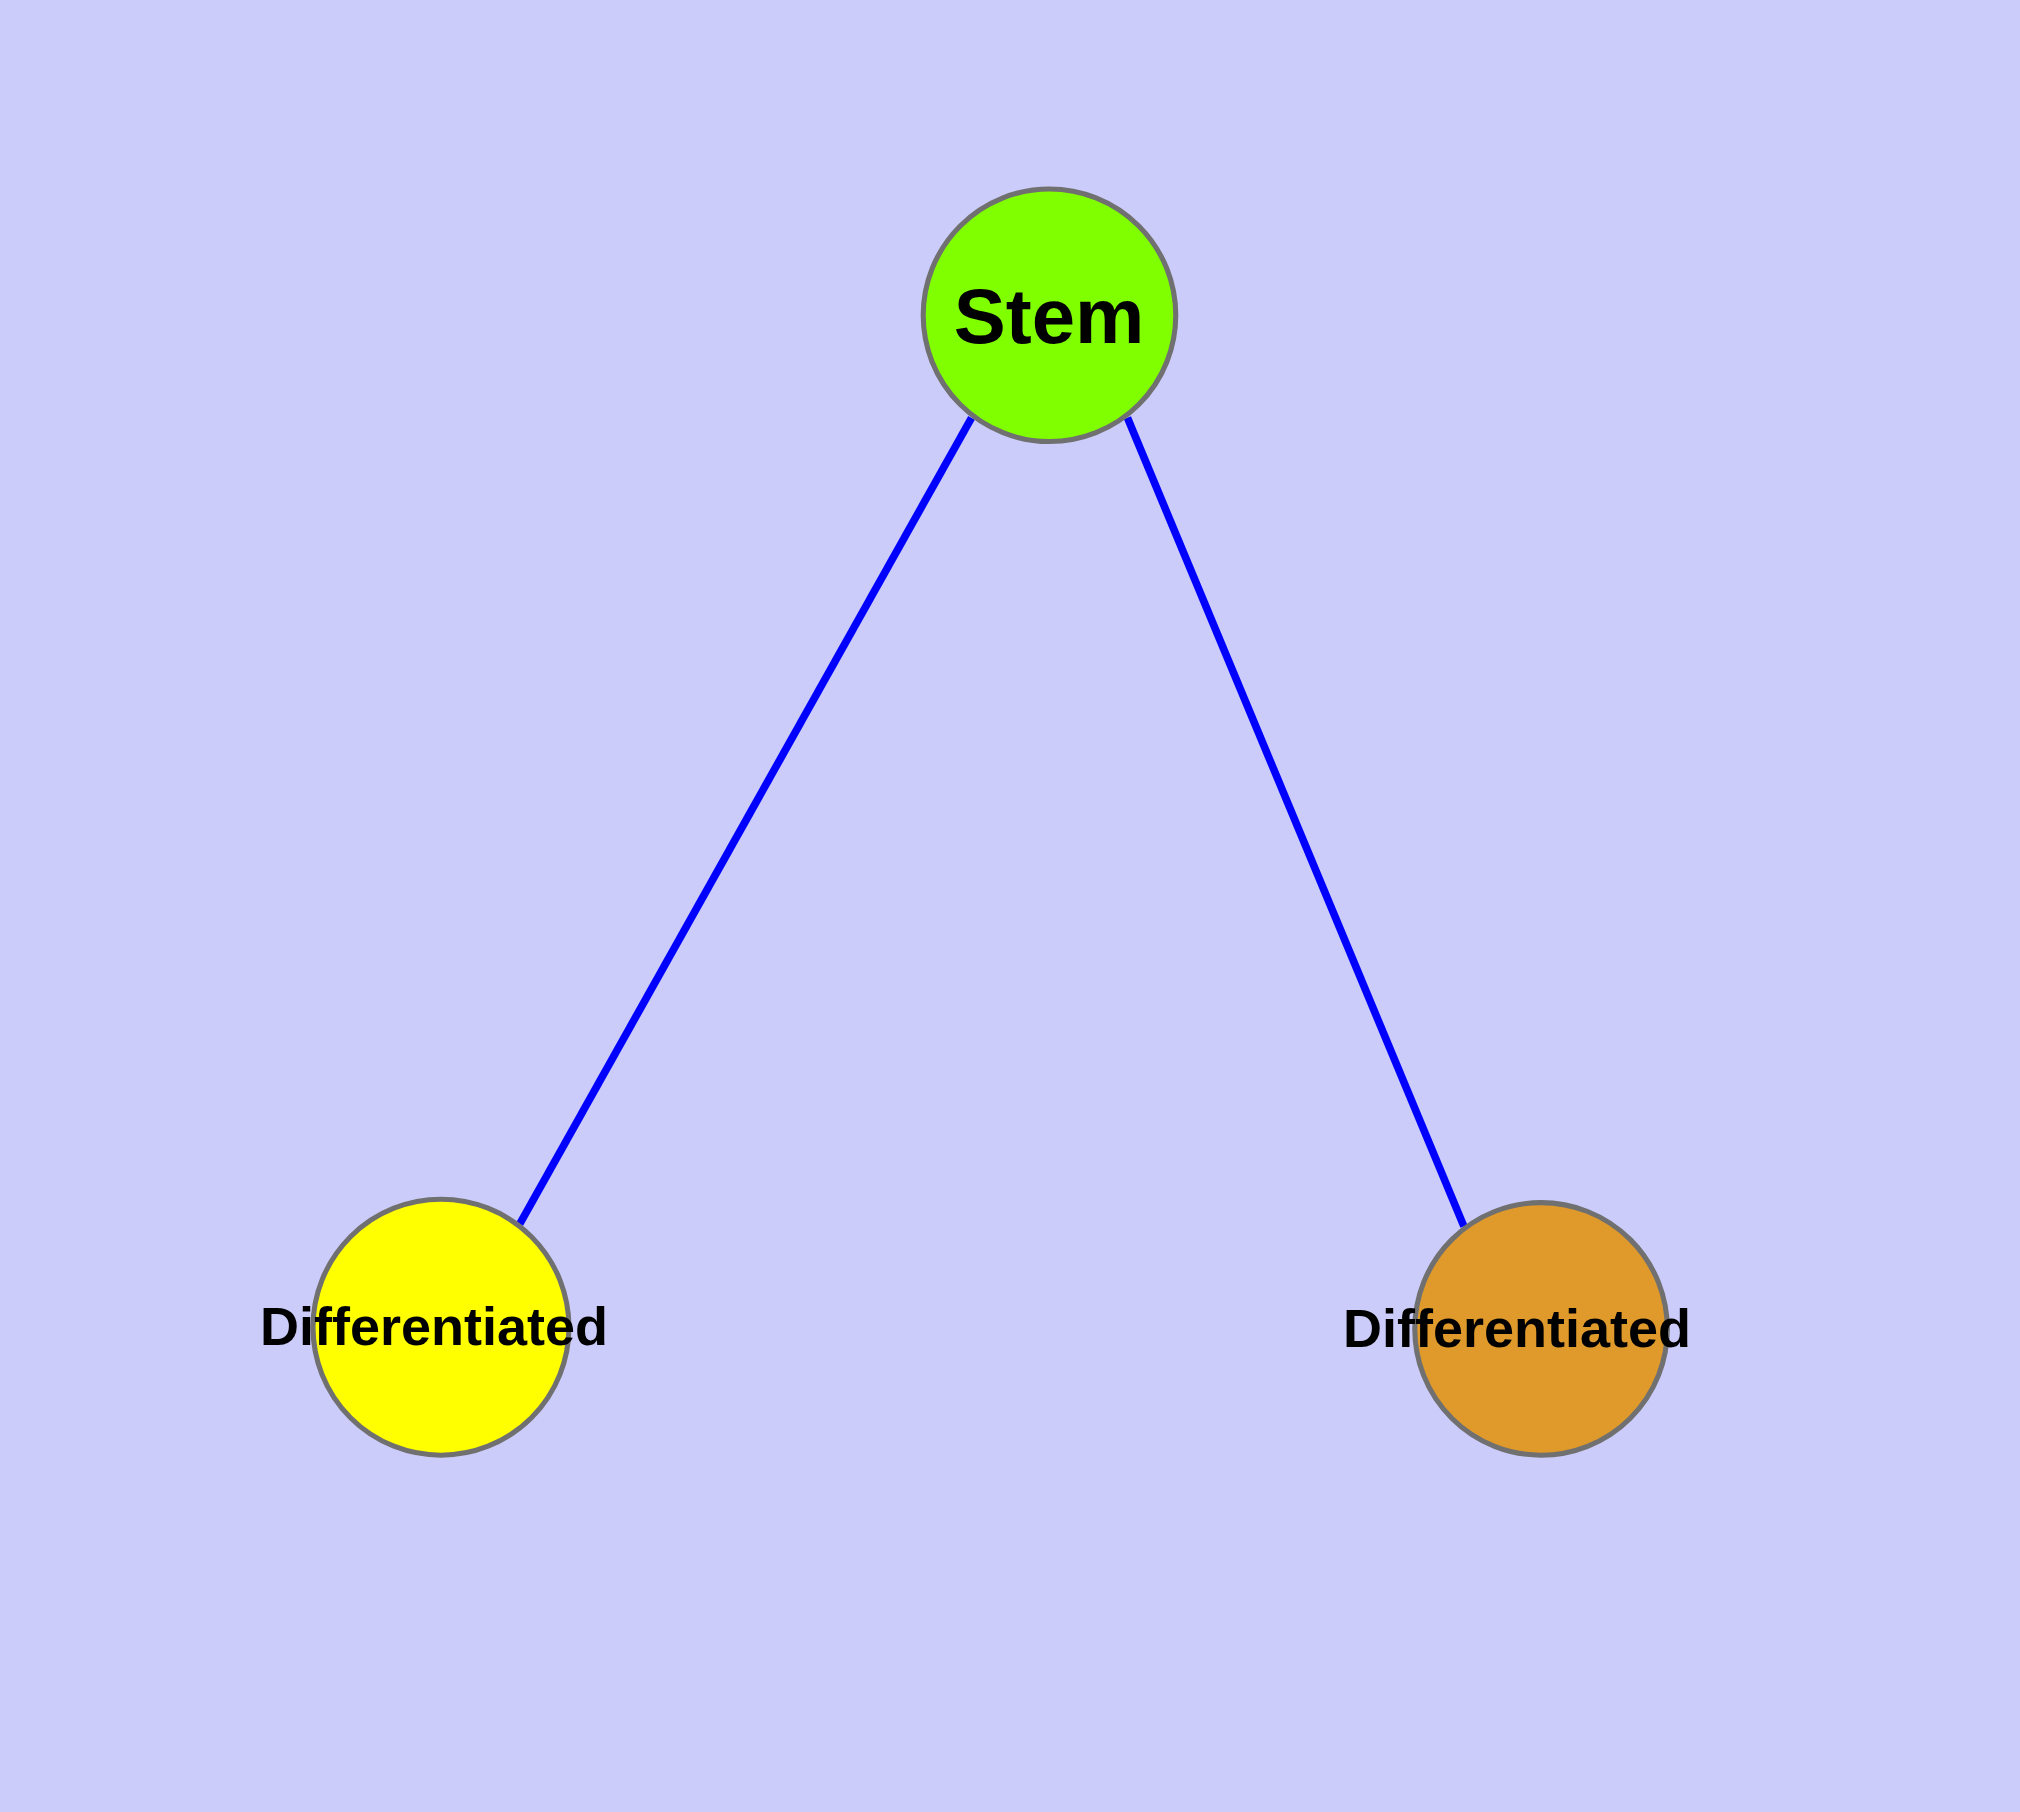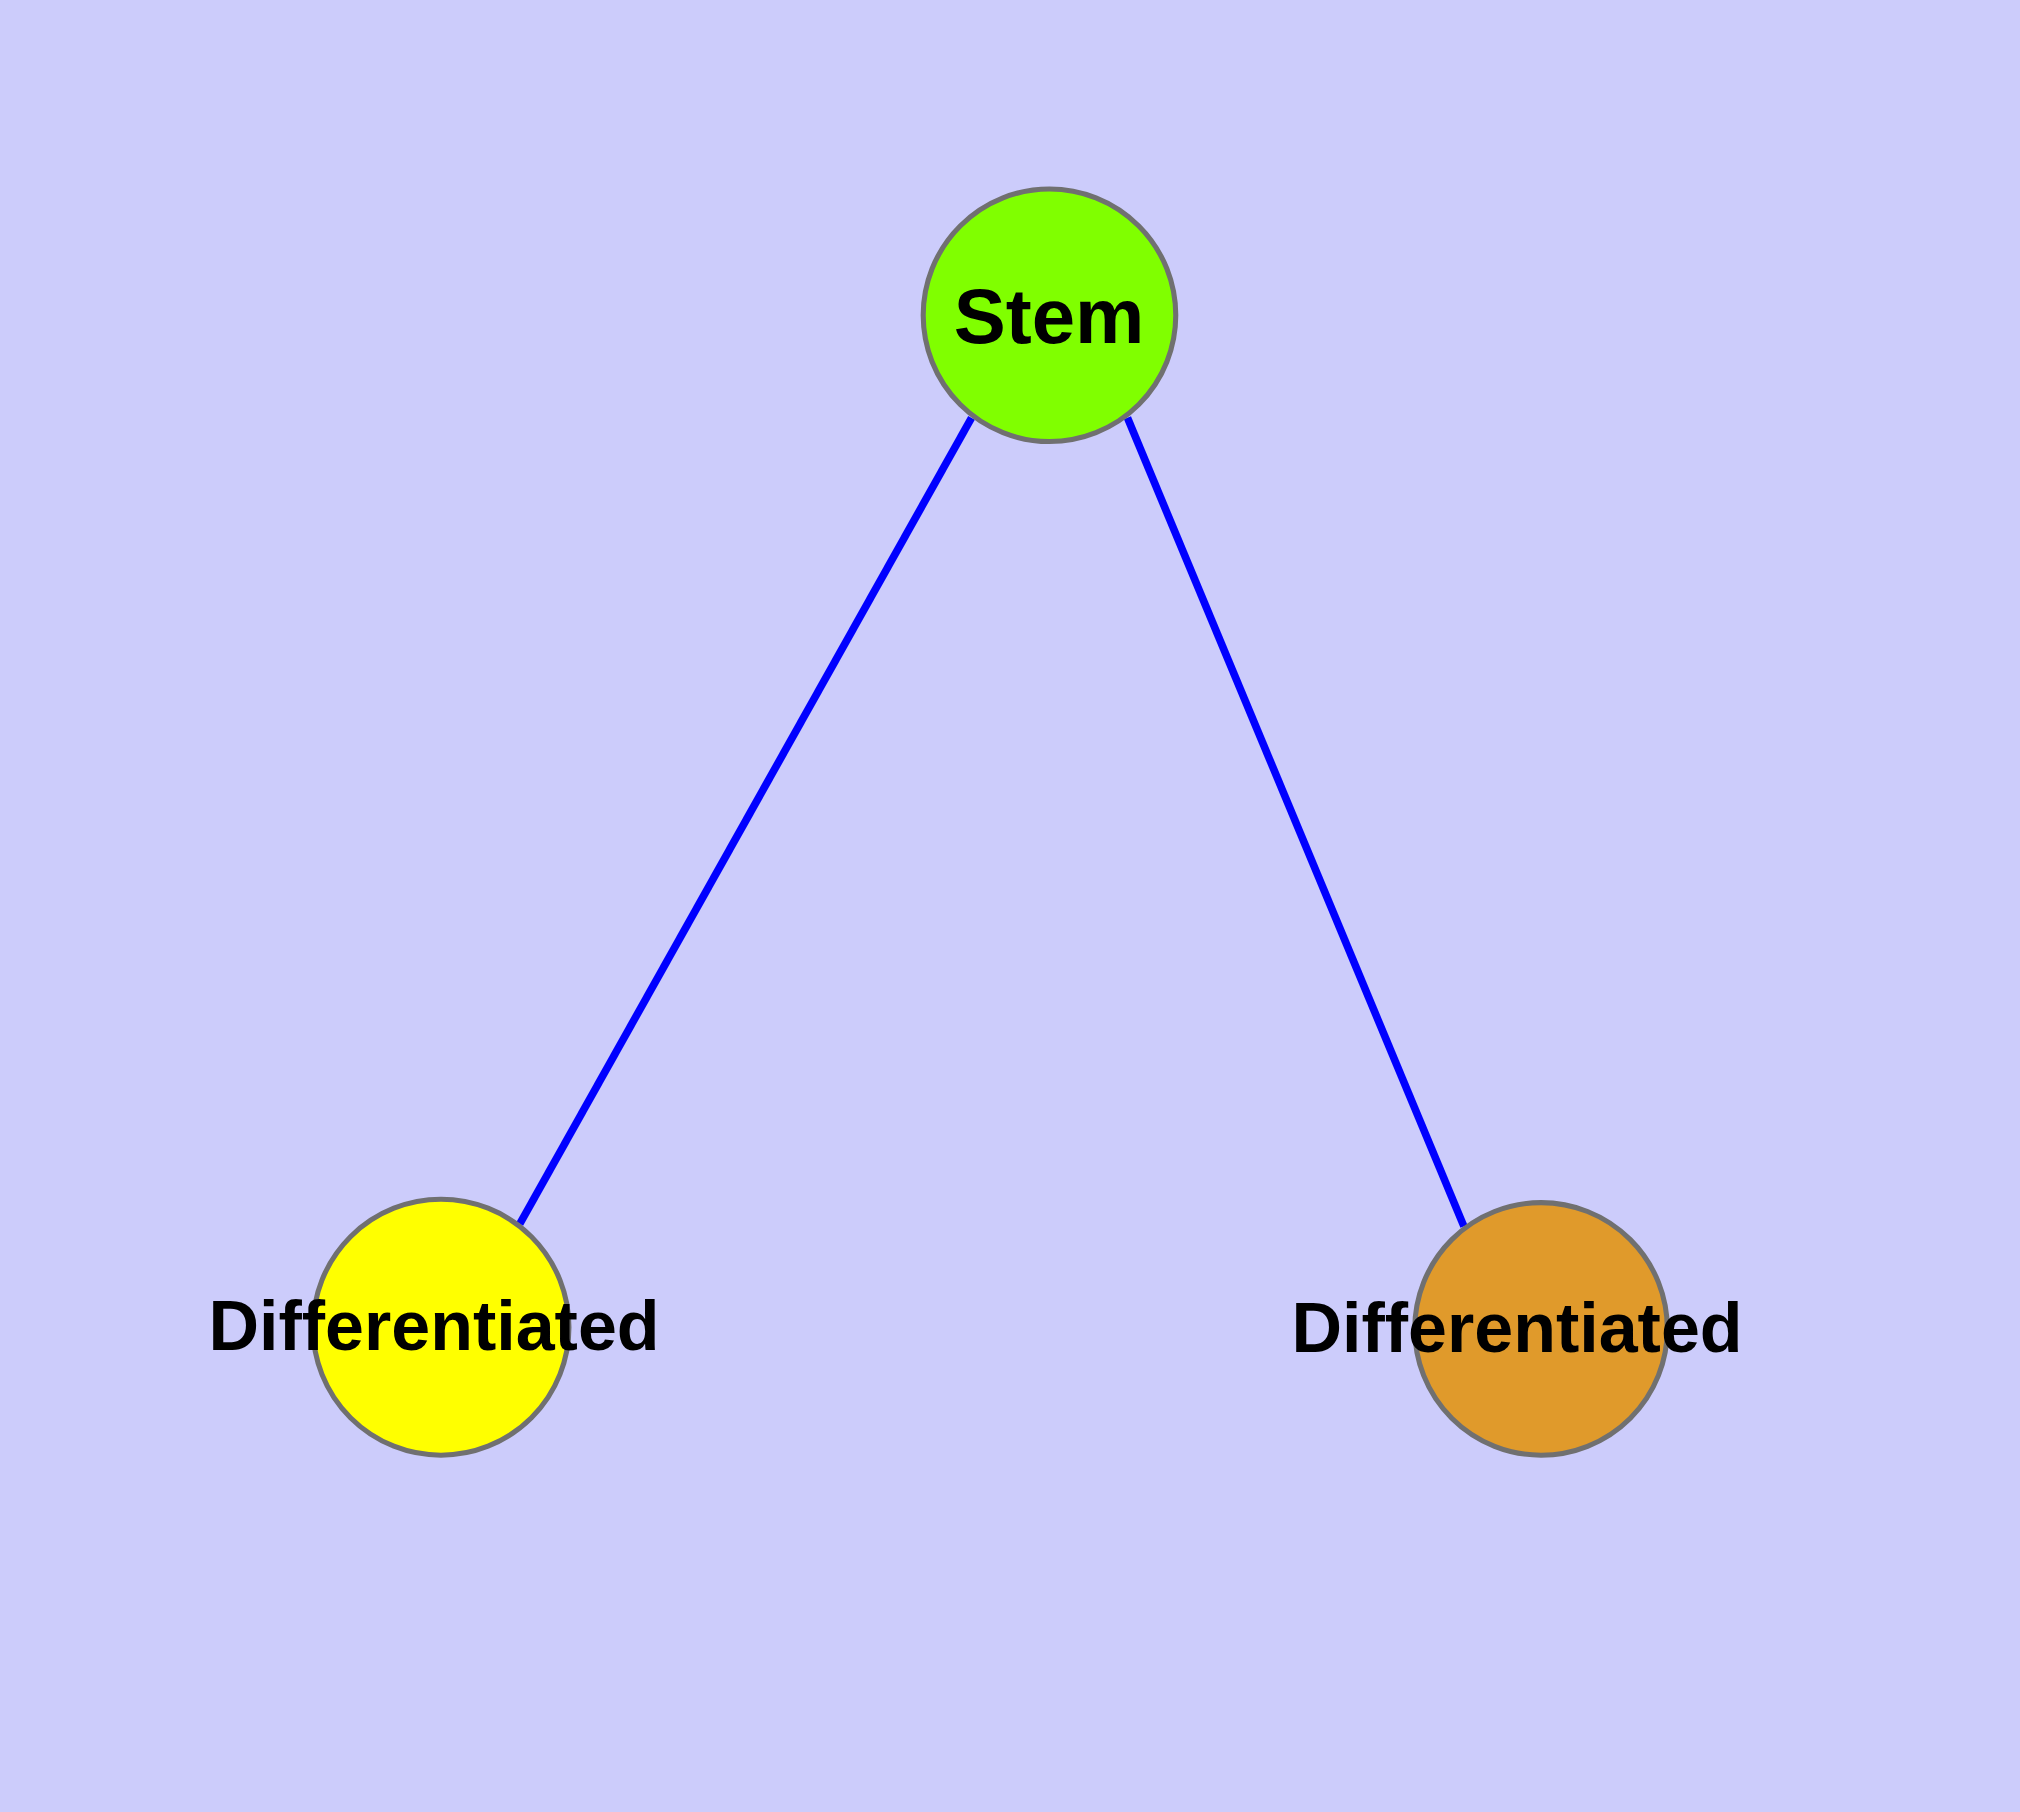--- a/index.html
+++ b/index.html
@@ -30,21 +30,21 @@
     font-weight: bold;
     line-height: 1.02;
     white-space: nowrap;
     pointer-events: none;
     transform: translate(-50%, -50%);
   }
   .label-stem {
     font-size: 78px;
   }
   .label-diff {
-    font-size: 70px;
+    font-size: 54px;
   }
   .label-line {
     display: block;
   }
 </style>
 </head>
 <body>
 
 <div id="canvas">
 

